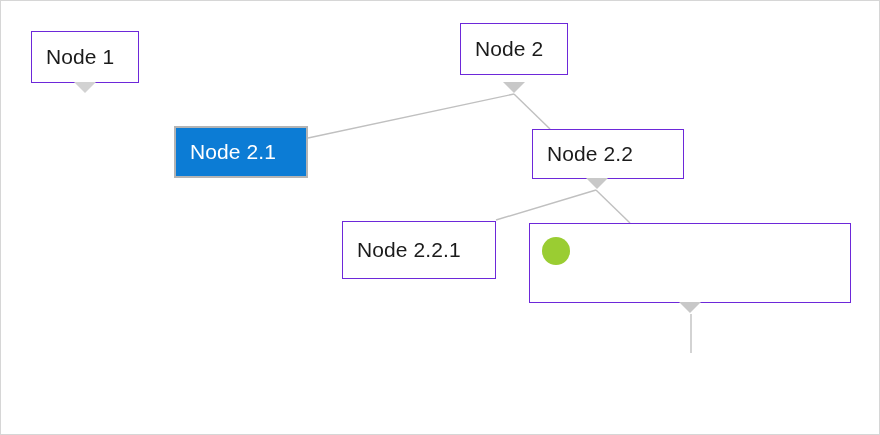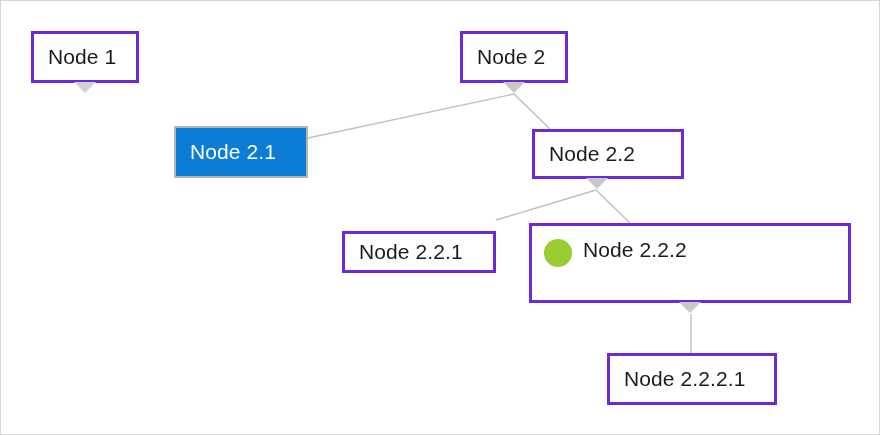--- a/index.html
+++ b/index.html
@@ -25,21 +25,21 @@
     left: 0;
     top: 0;
     width: 880px;
     height: 435px;
     pointer-events: none;
   }
   .node {
     position: absolute;
     box-sizing: border-box;
     background: #ffffff;
-    border: 3px solid #6d28d9;
+    border: 1px solid #6d28d9;
     color: #1b1b1b;
     font-size: 21px;
     line-height: 1.32;
     letter-spacing: 0.1px;
     display: flex;
     align-items: center;
     padding: 0 14px;
     white-space: nowrap;
     user-select: none;
   }
@@ -101,46 +101,42 @@
         <line x1="595" y1="189" x2="495" y2="219" stroke="#c0c0c0"></line>
         <line x1="595" y1="189" x2="629" y2="222" stroke="#c0c0c0"></line>
         <line x1="690" y1="313" x2="690" y2="352" stroke="#c0c0c0"></line>
       </g>
   </svg>
 
   <div class="node" id="n-node-1" style="left: 30px; top: 30px; width: 108px; height: 52px;">
     <span class="node-label">Node 1</span>
   </div>
 
-  <div class="node" id="n-node-2" style="left: 459px; top: 30px; width: 108px; height: 52px;">
+  <div class="node" id="n-node-2" style="left: 459px; top: 22px; width: 108px; height: 52px;">
     <span class="node-label">Node 2</span>
   </div>
 
   <div class="node selected" id="n-node-2-1" style="left: 173px; top: 125px; width: 134px; height: 52px; background: rgb(12, 124, 213); color: rgb(255, 255, 255);">
     <span class="node-label">Node 2.1</span>
   </div>
 
   <div class="node" id="n-node-2-2" style="left: 531px; top: 128px; width: 152px; height: 50px;">
     <span class="node-label">Node 2.2</span>
   </div>
 
-  <div class="node" id="n-node-2-2-1" style="left: 341px; top: 230px; width: 154px; height: 42px;">
+  <div class="node" id="n-node-2-2-1" style="left: 341px; top: 220px; width: 154px; height: 58px;">
     <span class="node-label">Node 2.2.1</span>
   </div>
 
   <div class="node complex" id="n-node-2-2-2" style="left: 528px; top: 222px; width: 322px; height: 80px;">
     <div class="complex-inner">
       <div class="bullet-icon"></div>
       <div class="complex-text">
-        <span>Node 2.2.2</span>
       </div>
     </div>
   </div>
 
-  <div class="node" id="n-node-2-2-2-1" style="left: 606px; top: 352px; width: 170px; height: 52px;">
-    <span class="node-label">Node 2.2.2.1</span>
-  </div>
 
 <div class="toggle faint" style="left: 73px; top: 81px;"></div>
     <div class="toggle" style="left: 502px; top: 81px;"></div>
     <div class="toggle" style="left: 585px; top: 177px;"></div>
     <div class="toggle" style="left: 678px; top: 301px;"></div>
   </div>
 
 </body></html>

